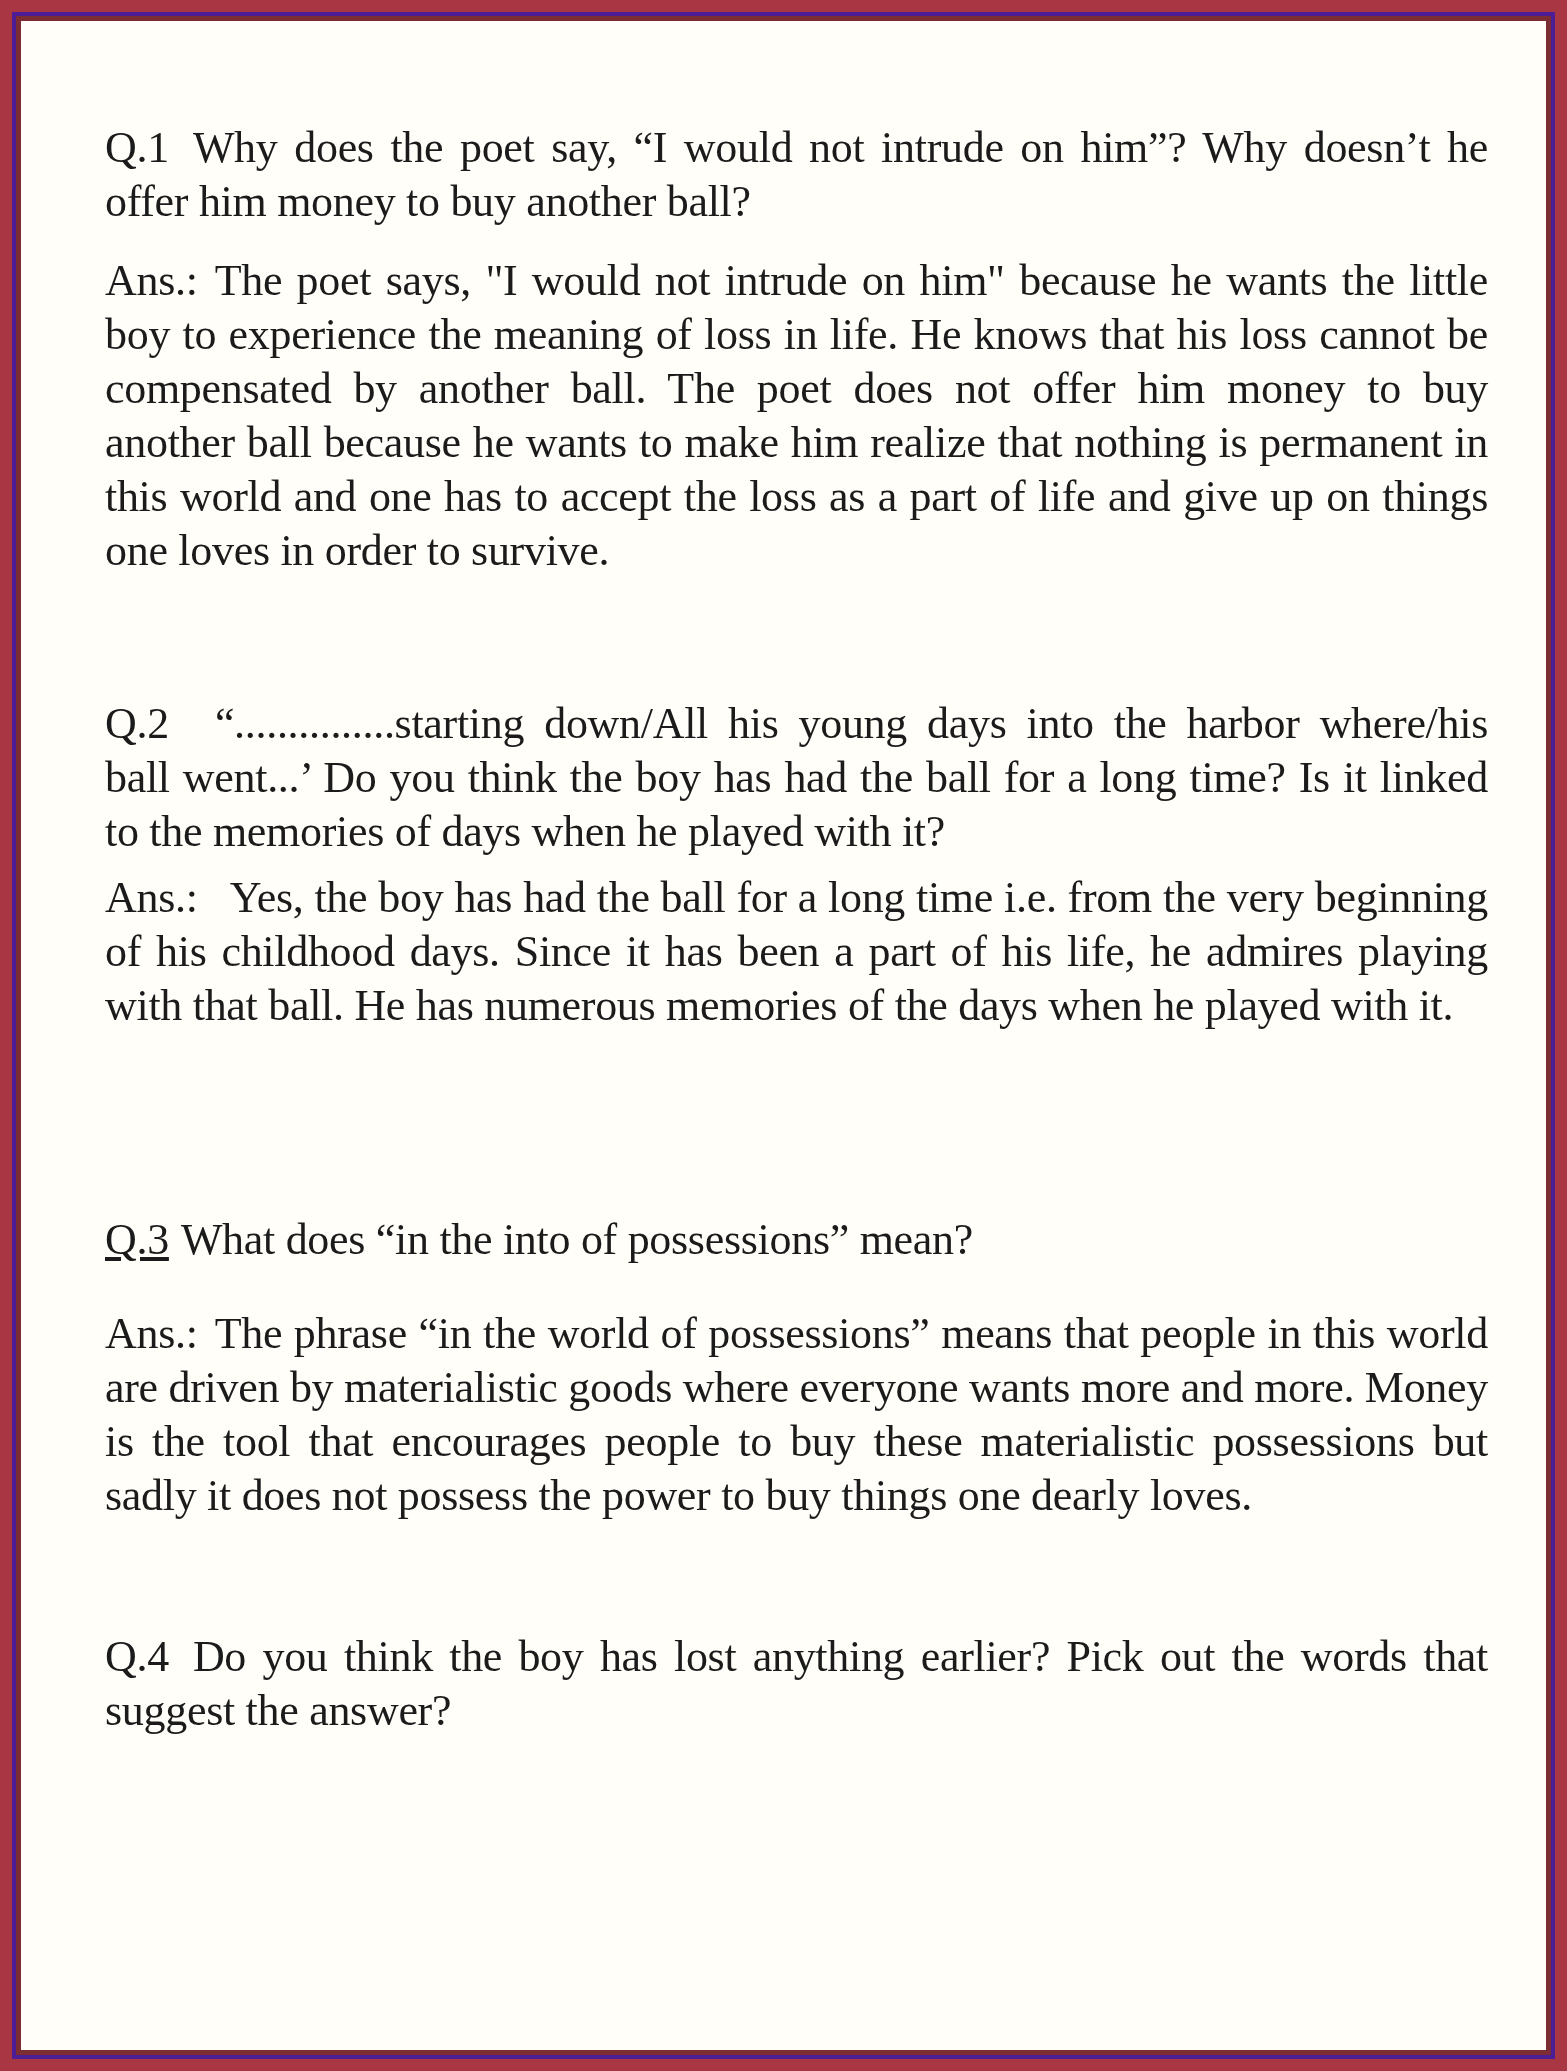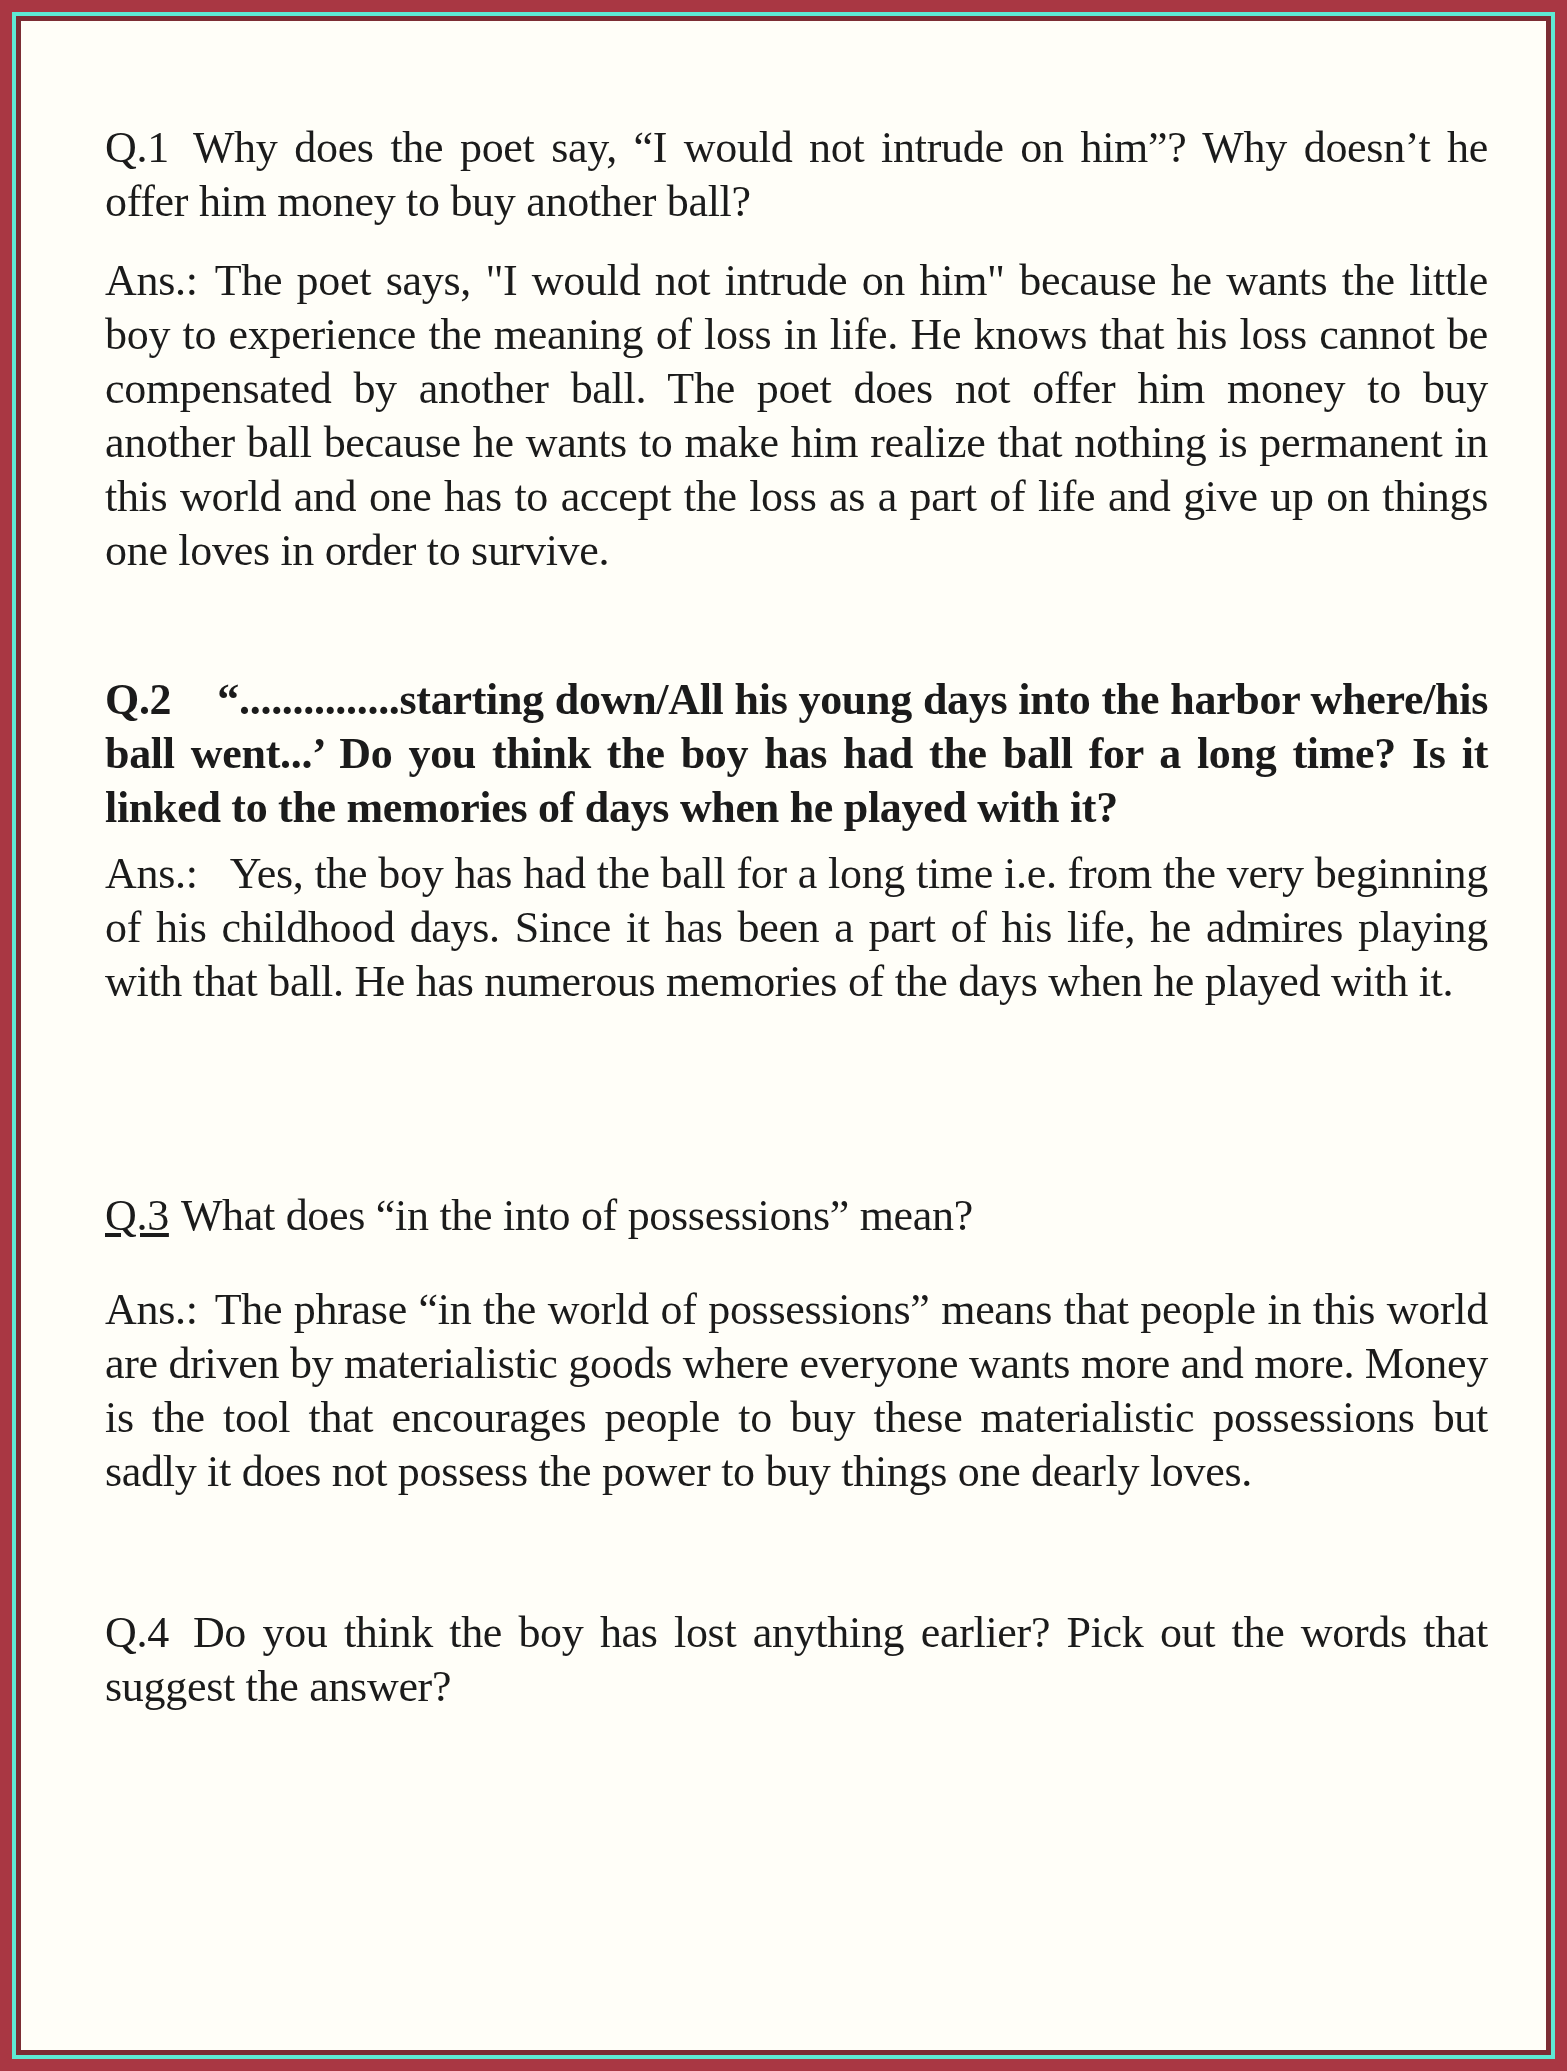--- a/index.html
+++ b/index.html
@@ -10,21 +10,21 @@
   .frame-outer {
     width: 1567px;
     height: 2071px;
     background: #a93743;
     padding: 12px;
     box-sizing: border-box;
   }
   .frame-gap {
     width: 100%;
     height: 100%;
-    background: #5eead4;
+    background: #4c1d95;
     padding: 4px;
     box-sizing: border-box;
   }
   .page {
     width: 100%;
     height: 100%;
     border: 5px solid #7c2d34;
     background: #fffef8;
     box-sizing: border-box;
     overflow: hidden;
@@ -38,21 +38,21 @@
     letter-spacing: -0.3px;
   }
   .para {
     margin: 0;
     text-align: justify;
   }
   .label { display: inline-block; }
   
   .p-q1  { margin-top: 0; }
   .p-a1  { margin-top: 25px; }
-  .p-q2  { margin-top: 95px; font-weight: bold; }
+  .p-q2  { margin-top: 119px; }
   .p-a2  { margin-top: 12px; }
   .p-q3  { margin-top: 180px; }
   .p-a3  { margin-top: 40px; }
   .p-q4  { margin-top: 107px; }
   
   .gap-q1  .label { margin-right: 24px; }
   .gap-a1  .label { margin-right: 17px; }
   .gap-q2  .label { margin-right: 46px; }
   .gap-a2  .label { margin-right: 32px; }
   .gap-q3  .label { margin-right: 12px; text-decoration: underline; }

